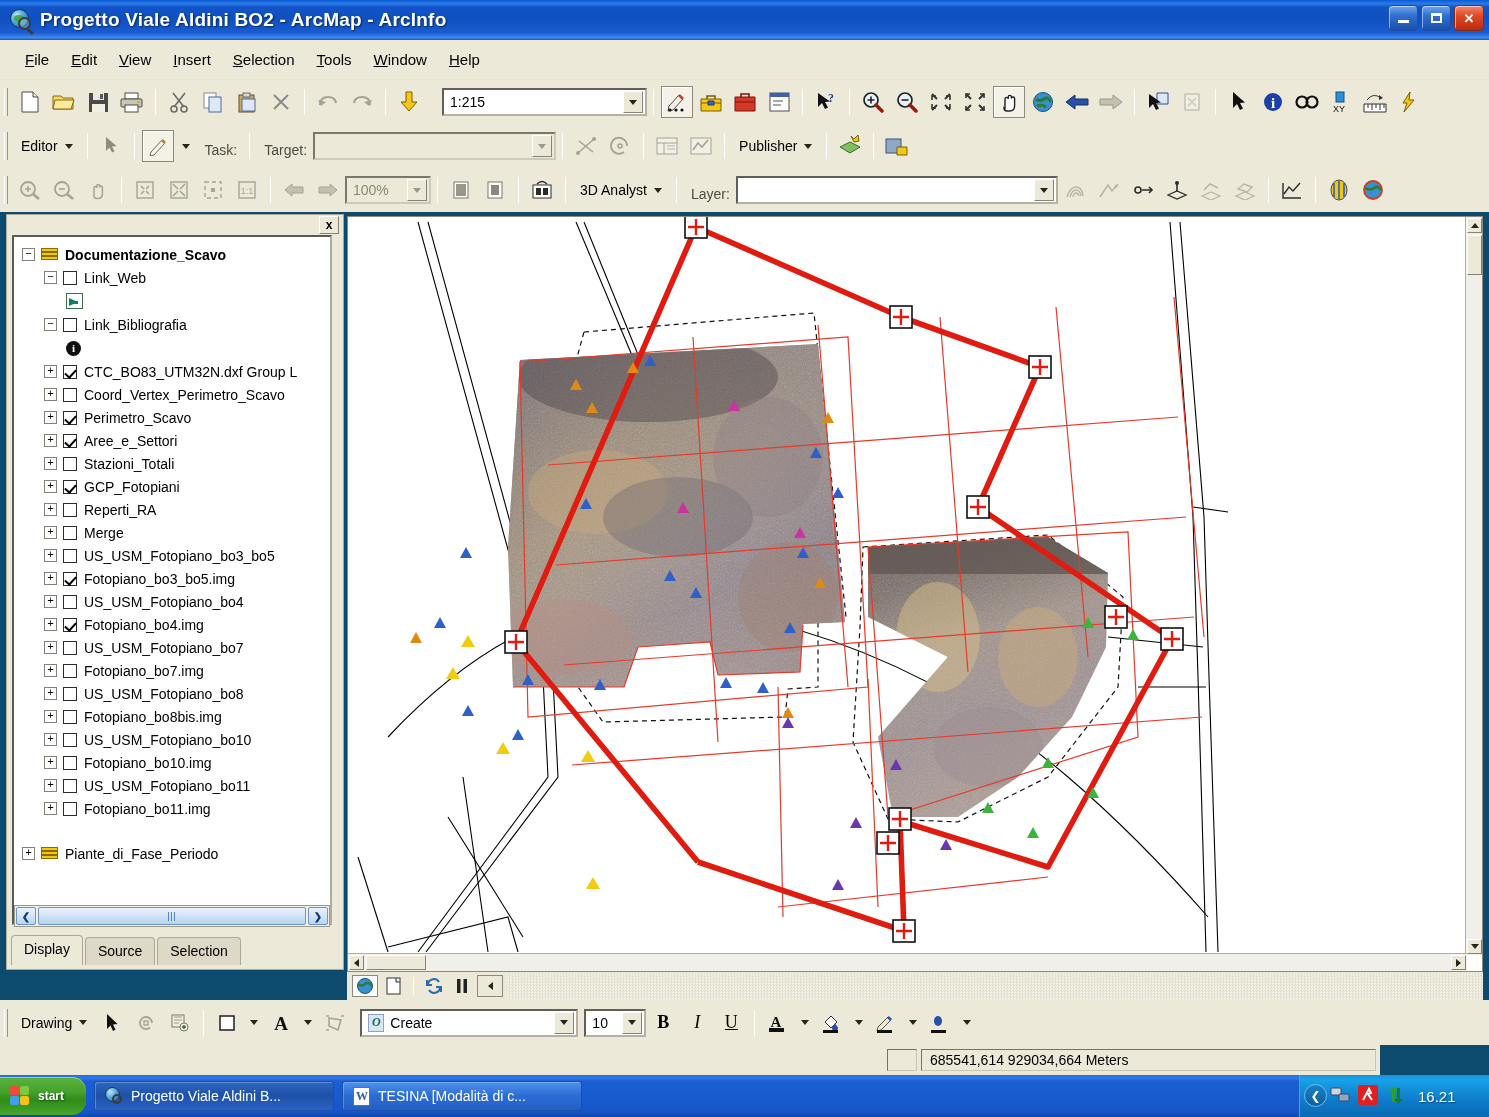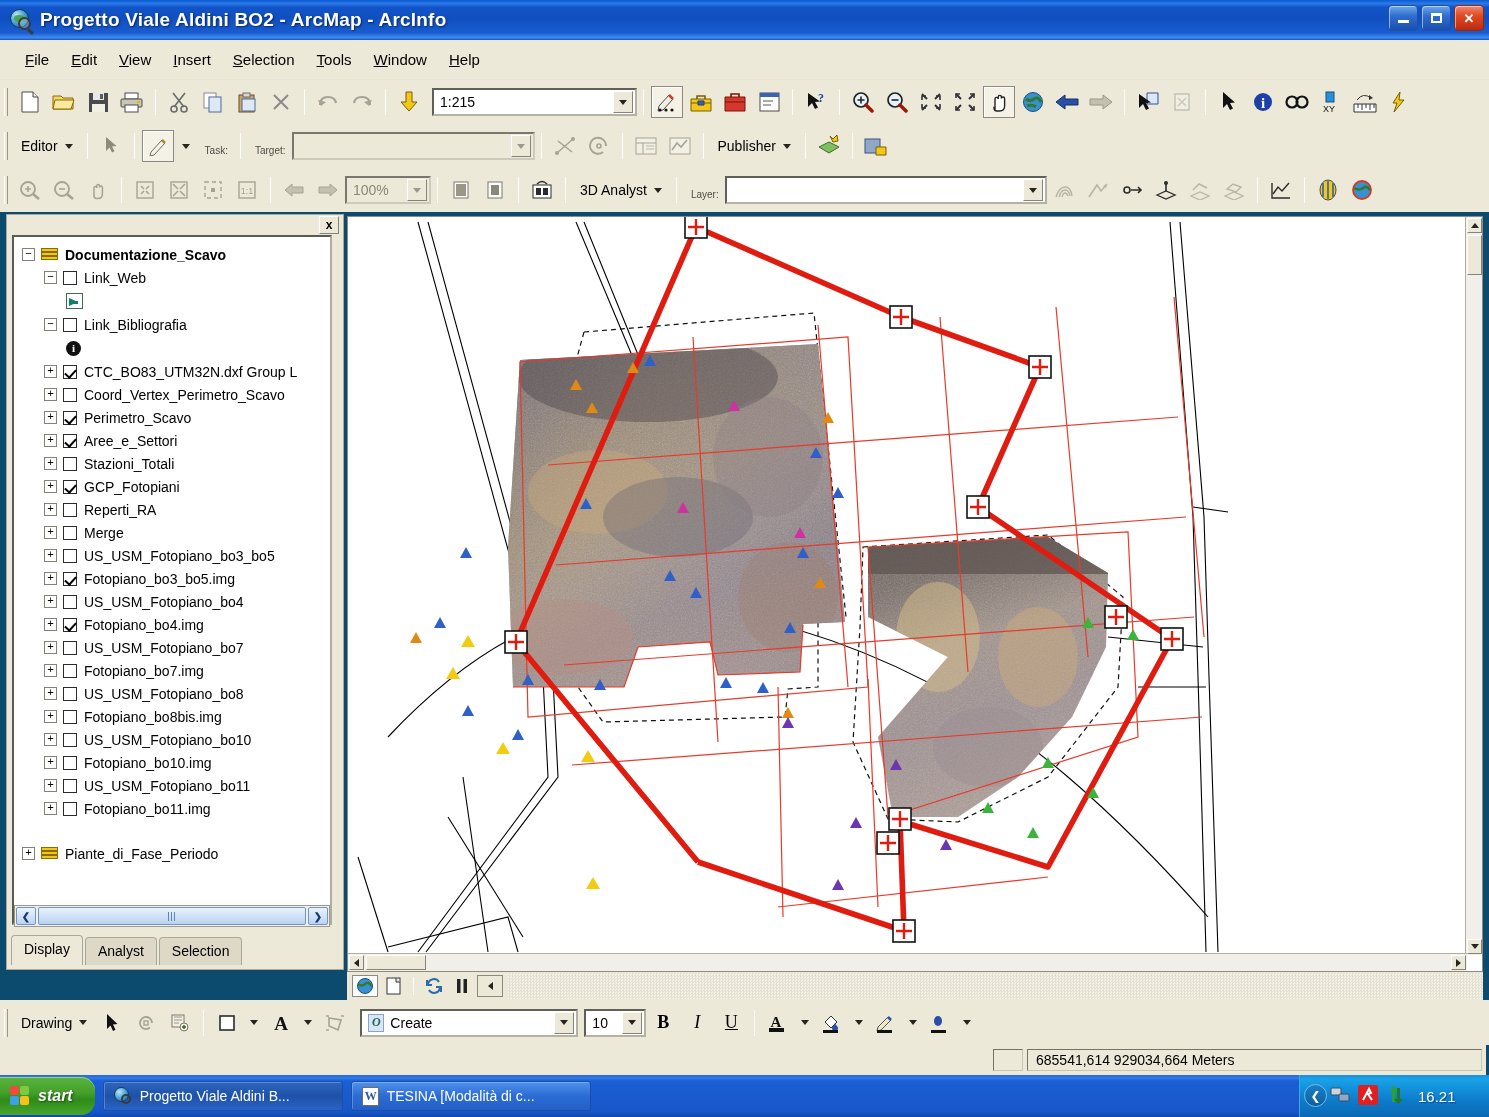--- a/index.html
+++ b/index.html
@@ -74,21 +74,21 @@
     position:relative;
   }
   .combo.dis{ background:#ece9d8; color:#8a8878; border:2px inset #cdcabb;}
   .combo .arrow{
     position:absolute;right:2px;top:1px;width:20px;height:22px;background:#ece9d8;
     border:1px solid #fff;border-right-color:#85837a;border-bottom-color:#85837a;
     display:flex;align-items:center;justify-content:center;
   }
   .caretdn{ width:0;height:0;border-left:4px solid transparent;border-right:4px solid transparent;border-top:5px solid #25241d; }
   .caretdn.dis{ border-top-color:#9b998c; }
-  .tlabel{ font-size:10px; color:#4e4c43; margin:8px 6px 0 8px; flex:0 0 auto; white-space:nowrap;}
+  .tlabel{ font-size:14px; color:#4e4c43; margin:8px 6px 0 8px; flex:0 0 auto; white-space:nowrap;}
   .menubtn{ display:flex;align-items:center;gap:7px;padding:3px 8px;font-size:14px;flex:0 0 auto;white-space:nowrap;}
 
   
   .toc{
     position:absolute; left:6px; top:214px; width:338px; height:756px;
     background:#ece9d8; border:1px solid #aca899;
   }
   .toc-top{ height:20px; position:relative; }
   .toc-close{
     position:absolute; right:4px; top:1px; width:20px;height:18px;
@@ -198,21 +198,21 @@
   }
   .mapbar .mbtn.on{ background:#fff;border:1px solid #8c8a7e; }
   .mbar-rest{ flex:1; height:26px; background:
      repeating-conic-gradient(#e3e0cf 0% 25%, #f4f2e6 0% 50%) 0 0/3px 3px; margin-left:4px;}
 
   
   .drawbar{ position:absolute; left:0; top:1000px; width:1489px; height:45px; background:#ece9d8; display:flex; align-items:center;}
 
   
   .statusbar{
-    position:absolute; left:0; top:1045px; width:1486px; height:30px; background:#ece9d8;
+    position:absolute; left:0; top:1045px; width:1380px; height:30px; background:#ece9d8;
     display:flex; align-items:center;
   }
   .st-left{ flex:1; height:22px; margin:0 2px; }
   .st-small{ width:30px;height:22px;border:1px inset #c8c5b6;margin-right:4px;}
   .st-coords{
     width:455px;height:22px;border:1px inset #c8c5b6;display:flex;align-items:center;
     padding-left:8px;font-size:14px;color:#000;margin-right:4px;background:#ece9d8;
   }
 
   
@@ -226,21 +226,21 @@
     background:linear-gradient(to bottom,#59b33c 0%,#46a02c 40%,#2f8c19 60%,#49a52c 100%);
     border-radius:0 14px 14px 0; display:flex;align-items:center;gap:8px;
     box-shadow:inset 0 1px 0 rgba(255,255,255,.4);
   }
   .startbtn .flag{ width:20px;height:20px;position:relative; }
   .flag i{position:absolute;width:9px;height:9px;border-radius:2px;}
   .flag i:nth-child(1){left:0;top:0;background:#f24a3c;}
   .flag i:nth-child(2){left:10px;top:0;background:#7ec93f;}
   .flag i:nth-child(3){left:0;top:10px;background:#3fa0ea;}
   .flag i:nth-child(4){left:10px;top:10px;background:#f5c21b;}
-  .startbtn span{ color:#fff;font-size:16px;font-style:italic;font-weight:bold;text-shadow:1px 1px 2px rgba(0,0,0,.5);}
+  .startbtn span{ color:#fff;font-size:12px;font-weight:bold;text-shadow:1px 1px 2px rgba(0,0,0,.5);}
   .tbitem{
     height:30px;margin-left:8px;padding:0 10px;min-width:240px;
     background:linear-gradient(to bottom,#4f91ec,#2b6cd4 50%,#2360c6);
     border:1px solid #1b4fa8;border-radius:3px;display:flex;align-items:center;gap:8px;
     color:#fff;font-size:14px;box-shadow:inset 1px 1px 0 rgba(255,255,255,.25);
     white-space:nowrap; overflow:hidden;
   }
   .tbitem.active{ background:linear-gradient(to bottom,#2e66bf,#1e51a8 50%,#2a63c4); }
   .tray{
     position:absolute;right:0;top:0;height:42px;width:190px;
@@ -358,21 +358,21 @@
           <path d="M19 11 Q19 3 11 3 Q4 3 3 9" stroke="#a6a396" stroke-width="2.2" fill="none"></path>
           <path d="M21 6l-3 6-5-4z" fill="#a6a396"></path>
         </svg>
       </div>
     <div class="sep"></div>
     <div class="tbtn">
       <svg width="20" height="22" viewBox="0 0 20 22">
           <path d="M7 1h6v10h5l-8 9-8-9h5z" fill="#f2c718" stroke="#7a5f00"></path>
         </svg>
       </div>
-    <div class="combo" style="width:205px;margin-left:6px;">
+    <div class="combo" style="width:205px;margin-left:16px;">
       <span>1:215</span>
       <span class="arrow">
           <i class="caretdn"></i>
         </span>
     </div>
     <div class="sep"></div>
     <div class="tbtn pressed">
       <svg width="22" height="22" viewBox="0 0 22 22">
           <path d="M3 15l10-11 4 4-10 11-5 1z" fill="#f2f0e4" stroke="#4a4a4a"></path>
           <path d="M13 4l4 4" stroke="#d43a20" stroke-width="2.5"></path>
@@ -903,21 +903,21 @@
     <div class="toc-hscroll">
       <div class="hsbtn">❮</div>
       <div class="hsthumb">
           <i></i>
         </div>
       <div class="hsbtn">❯</div>
     </div>
 
     <div class="toc-tabs">
       <div class="ttab active">Display</div>
-      <div class="ttab">Analyst</div>
+      <div class="ttab">Source</div>
       <div class="ttab">Selection</div>
     </div>
   </div>
 
   <div class="mapwrap">
     <div class="mapcanvas">
       <svg width="1119" height="738" viewBox="0 0 1119 738">
         <defs>
 
           <linearGradient id="ortho1" x1="0" y1="0" x2="0.45" y2="1">

